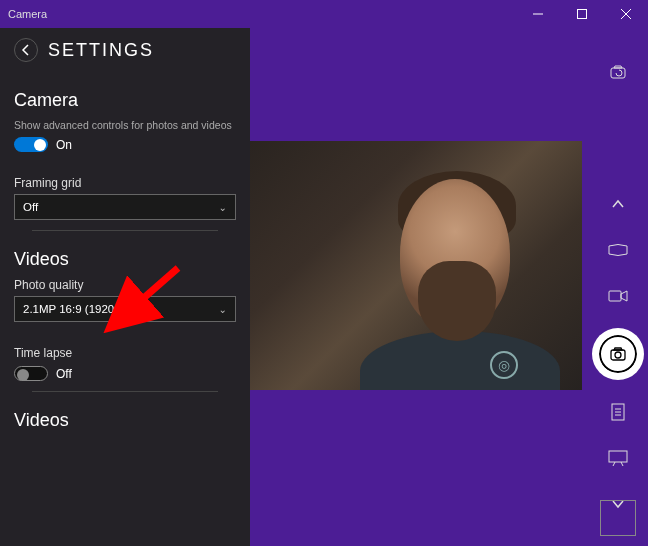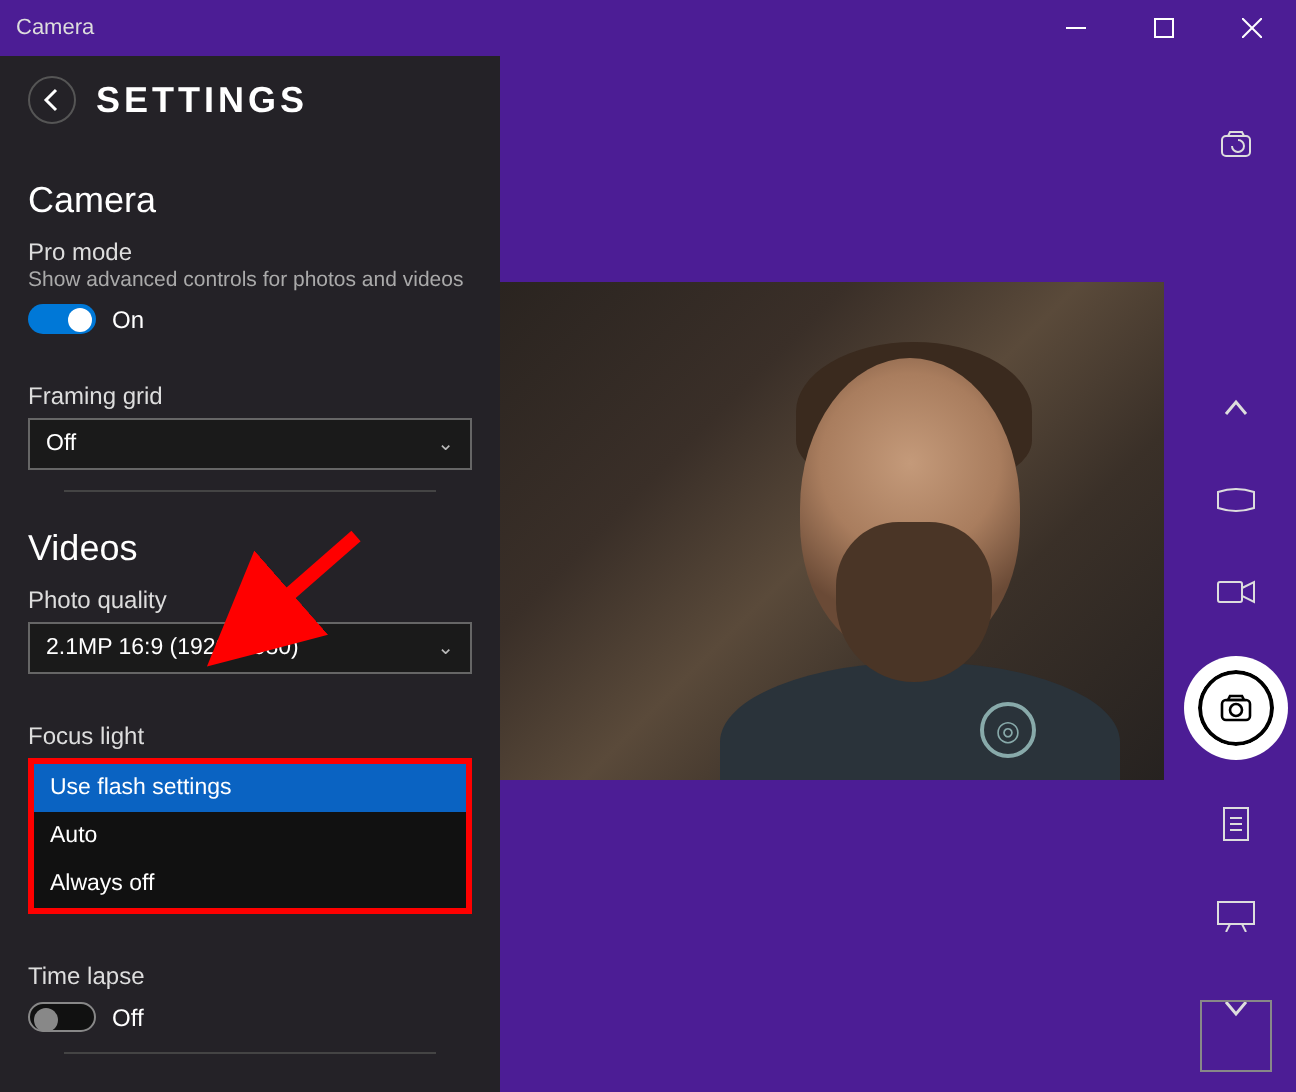--- a/index.html
+++ b/index.html
@@ -13,21 +13,21 @@
   .preview { position: absolute; top: 113px; left: 250px; width: 332px; height: 249px; background: linear-gradient(135deg,#2a2420 0%,#3a2f28 30%,#5a4a3a 50%,#3a3028 70%,#262220 100%); border-radius:0; overflow:hidden; }
   
   .head { position:absolute; top:38px; left:150px; width:110px; height:150px; background: radial-gradient(circle at 50% 35%, #c49a7a 0%, #a97d5e 40%, #6a4a36 70%); border-radius: 50% 50% 45% 45%; }
   .hair { position:absolute; top:30px; left:148px; width:118px; height:70px; background:#3a2a1e; border-radius:50% 50% 30% 30%; }
   .beard { position:absolute; top:120px; left:168px; width:78px; height:80px; background:#4a3526; border-radius:40% 40% 50% 50%; }
   .shirt { position:absolute; top:190px; left:110px; width:200px; height:80px; background:#2a333a; border-radius:50% 50% 0 0; }
   .logo { position:absolute; top:210px; left:240px; width:28px; height:28px; border:2px solid #8aa; border-radius:50%; color:#8aa; font-size:14px; display:flex; align-items:center; justify-content:center;}
   .panel { position: absolute; top: 0; left: 0; width: 250px; height: 518px; background: rgba(34,34,34,0.96); padding: 0 14px 10px 14px; overflow: hidden; }
   .panel-head { display: flex; align-items: center; gap: 10px; height: 44px; }
   .back { width: 24px; height: 24px; border:1px solid #555; border-radius:50%; display:flex; align-items:center; justify-content:center; font-size:13px; }
-  .panel-title { font-size: 18px; letter-spacing: 2px; font-weight: 700; text-align: right; }
+  .panel-title { font-size: 18px; letter-spacing: 2px; font-weight: 400; text-align: right; }
   .section { font-size: 18px; font-weight: 400; margin-top: 18px; margin-bottom: 8px; }
   .label { font-size: 12px; color: #ddd; }
   .sub { font-size: 10.5px; color: #aaa; margin-top:1px; }
   .toggle-row { display:flex; align-items:center; gap:8px; margin-top:6px; }
   .toggle { width:34px; height:15px; background:#0078d7; border-radius:8px; position:relative; }
   .toggle.off { background:#111; border:1px solid #888; }
   .knob { position:absolute; top:1.5px; width:12px; height:12px; background:#fff; border-radius:50%; }
   .toggle .knob { right:2px; }
   .toggle.off .knob { left:2px; background:#888; }
   .toggle-label { font-size:12px; }
@@ -89,21 +89,20 @@
       <div class="panel-head">
         <div class="back">
           <svg width="12" height="12">
               <path d="M8 1 L3 6 L8 11" stroke="#fff" fill="none" stroke-width="1.5"></path>
             </svg>
         </div>
         <div class="panel-title">SETTINGS</div>
       </div>
 
       <div class="section">Camera</div>
-      <div class="label">Pro mode</div>
       <div class="sub">Show advanced controls for photos and videos</div>
       <div class="toggle-row">
         <div class="toggle">
             <div class="knob"></div>
           </div>
         <span class="toggle-label">On</span>
       </div>
 
       <div class="block">
         <div class="label">Framing grid</div>
@@ -114,28 +113,20 @@
       </div>
       <hr class="hr">
 
       <div class="section">Videos</div>
       <div class="label">Photo quality</div>
       <div class="select">
         <span>2.1MP 16:9 (1920x1080)</span>
         <span class="chev">⌄</span>
       </div>
 
-      <div class="block">
-        <div class="label">Focus light</div>
-        <div class="dropdown">
-          <div class="opt sel">Use flash settings</div>
-          <div class="opt">Auto</div>
-          <div class="opt">Always off</div>
-        </div>
-      </div>
 
       <div class="block">
         <div class="label">Time lapse</div>
         <div class="toggle-row">
           <div class="toggle off">
               <div class="knob"></div>
             </div>
           <span class="toggle-label">Off</span>
         </div>
       </div>

